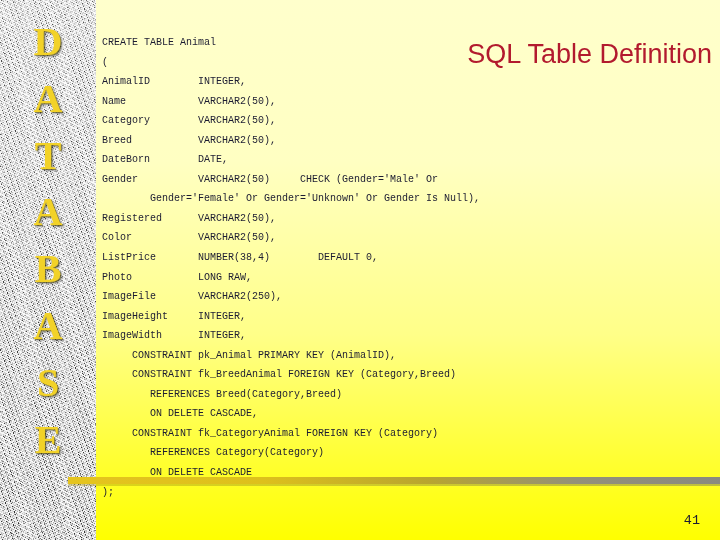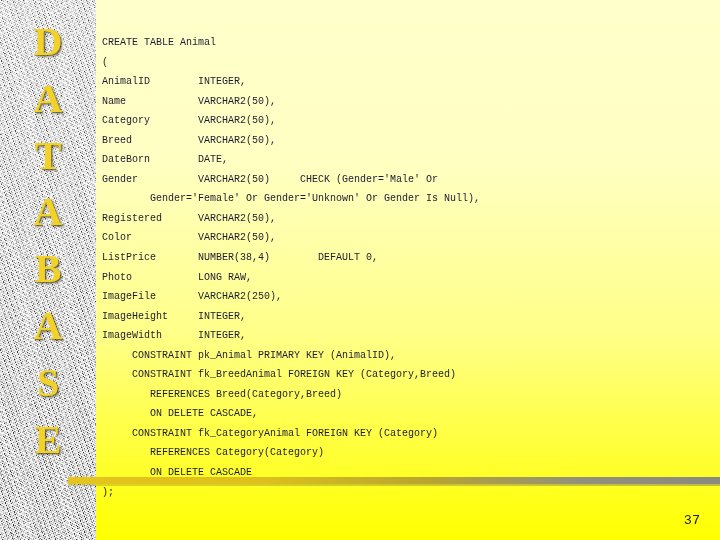--- a/index.html
+++ b/index.html
@@ -116,21 +116,22 @@
       <div class="side-letter" style="top: 22px;">D</div>
       <div class="side-letter" style="top: 78.8px;">A</div>
       <div class="side-letter" style="top: 135.6px;">T</div>
       <div class="side-letter" style="top: 192.4px;">A</div>
       <div class="side-letter" style="top: 249.2px;">B</div>
       <div class="side-letter" style="top: 306px;">A</div>
       <div class="side-letter" style="top: 362.8px;">S</div>
       <div class="side-letter" style="top: 419.6px;">E</div>
     </div>
 
+  <div id="title">SQL Table Definition</div>
 
   <pre id="code"><span class="line">CREATE TABLE Animal</span><span class="line">(</span><span class="line">AnimalID        INTEGER,</span><span class="line">Name            VARCHAR2(50),</span><span class="line">Category        VARCHAR2(50),</span><span class="line">Breed           VARCHAR2(50),</span><span class="line">DateBorn        DATE,</span><span class="line">Gender          VARCHAR2(50)     CHECK (Gender='Male' Or</span><span class="line">        Gender='Female' Or Gender='Unknown' Or Gender Is Null),</span><span class="line">Registered      VARCHAR2(50),</span><span class="line">Color           VARCHAR2(50),</span><span class="line">ListPrice       NUMBER(38,4)        DEFAULT 0,</span><span class="line">Photo           LONG RAW,</span><span class="line">ImageFile       VARCHAR2(250),</span><span class="line">ImageHeight     INTEGER,</span><span class="line">ImageWidth      INTEGER,</span><span class="line">     CONSTRAINT pk_Animal PRIMARY KEY (AnimalID),</span><span class="line">     CONSTRAINT fk_BreedAnimal FOREIGN KEY (Category,Breed)</span><span class="line">        REFERENCES Breed(Category,Breed)</span><span class="line">        ON DELETE CASCADE,</span><span class="line">     CONSTRAINT fk_CategoryAnimal FOREIGN KEY (Category)</span><span class="line">        REFERENCES Category(Category)</span><span class="line">        ON DELETE CASCADE</span><span class="line">);</span></pre>
 
   <div id="rule"></div>
   <div id="rule-shadow"></div>
 
-  <div id="page-number">37</div>
+  <div id="page-number">41</div>
 
 </div>
 
 </body></html>

